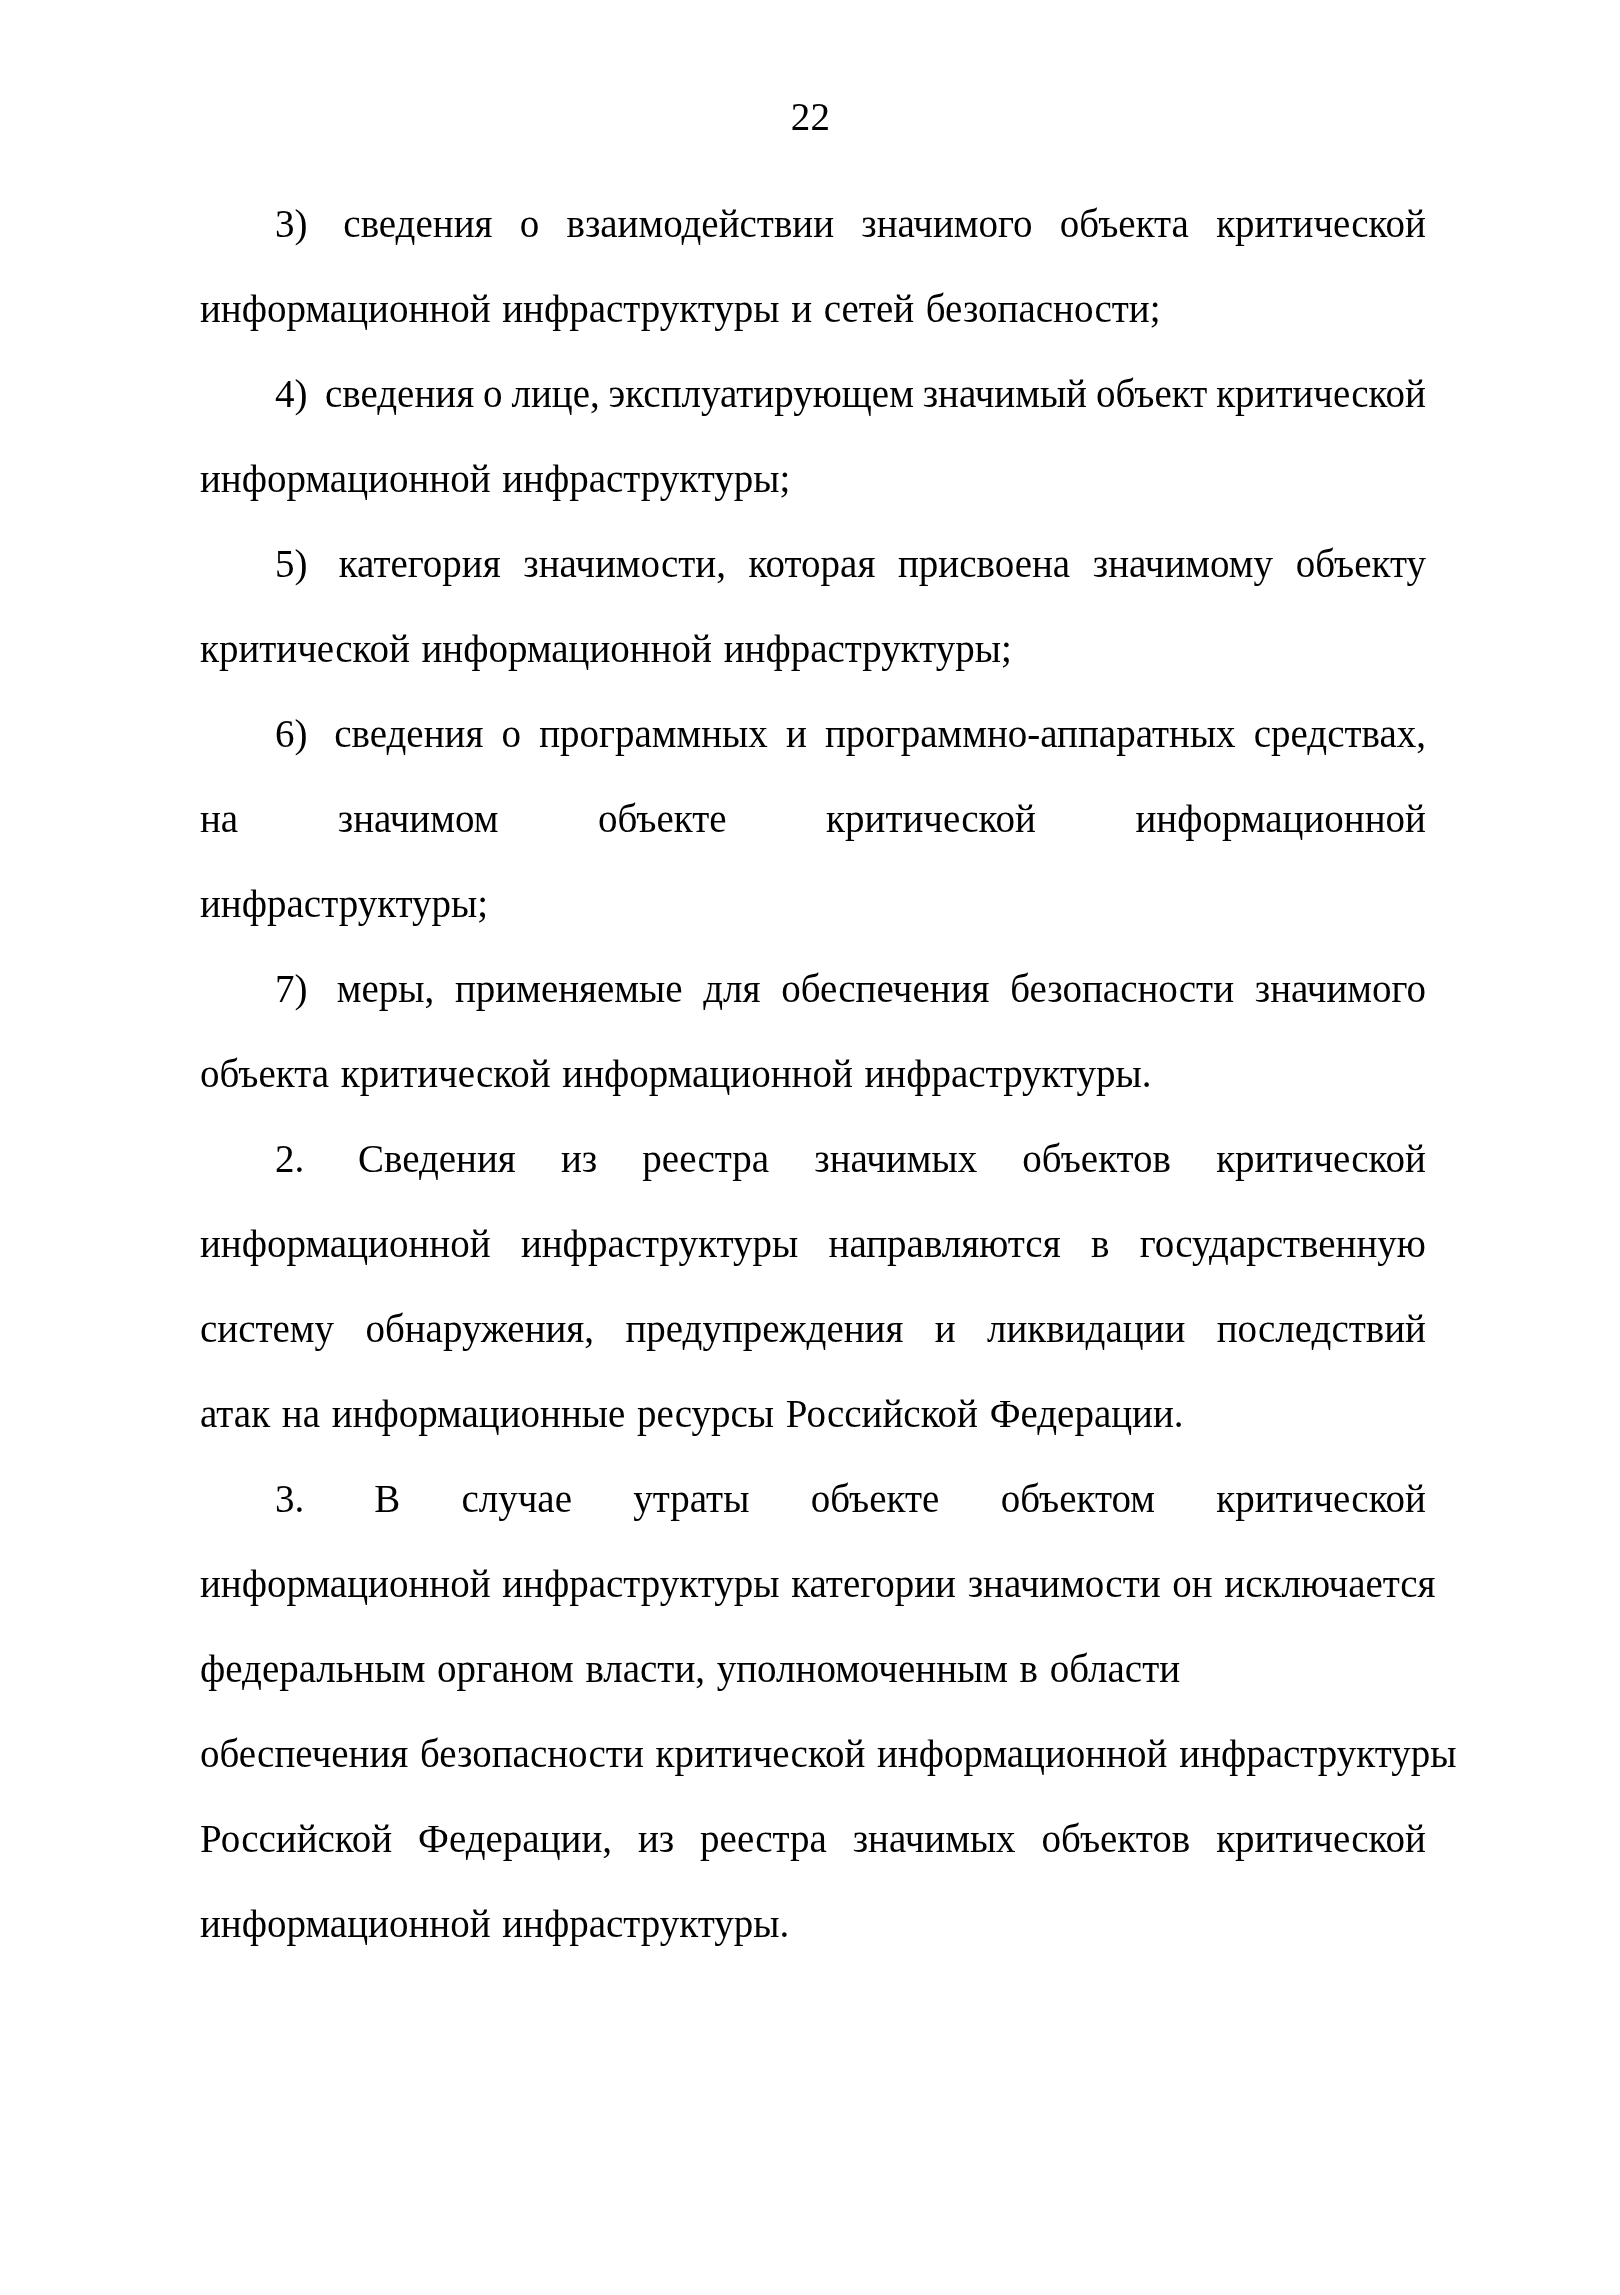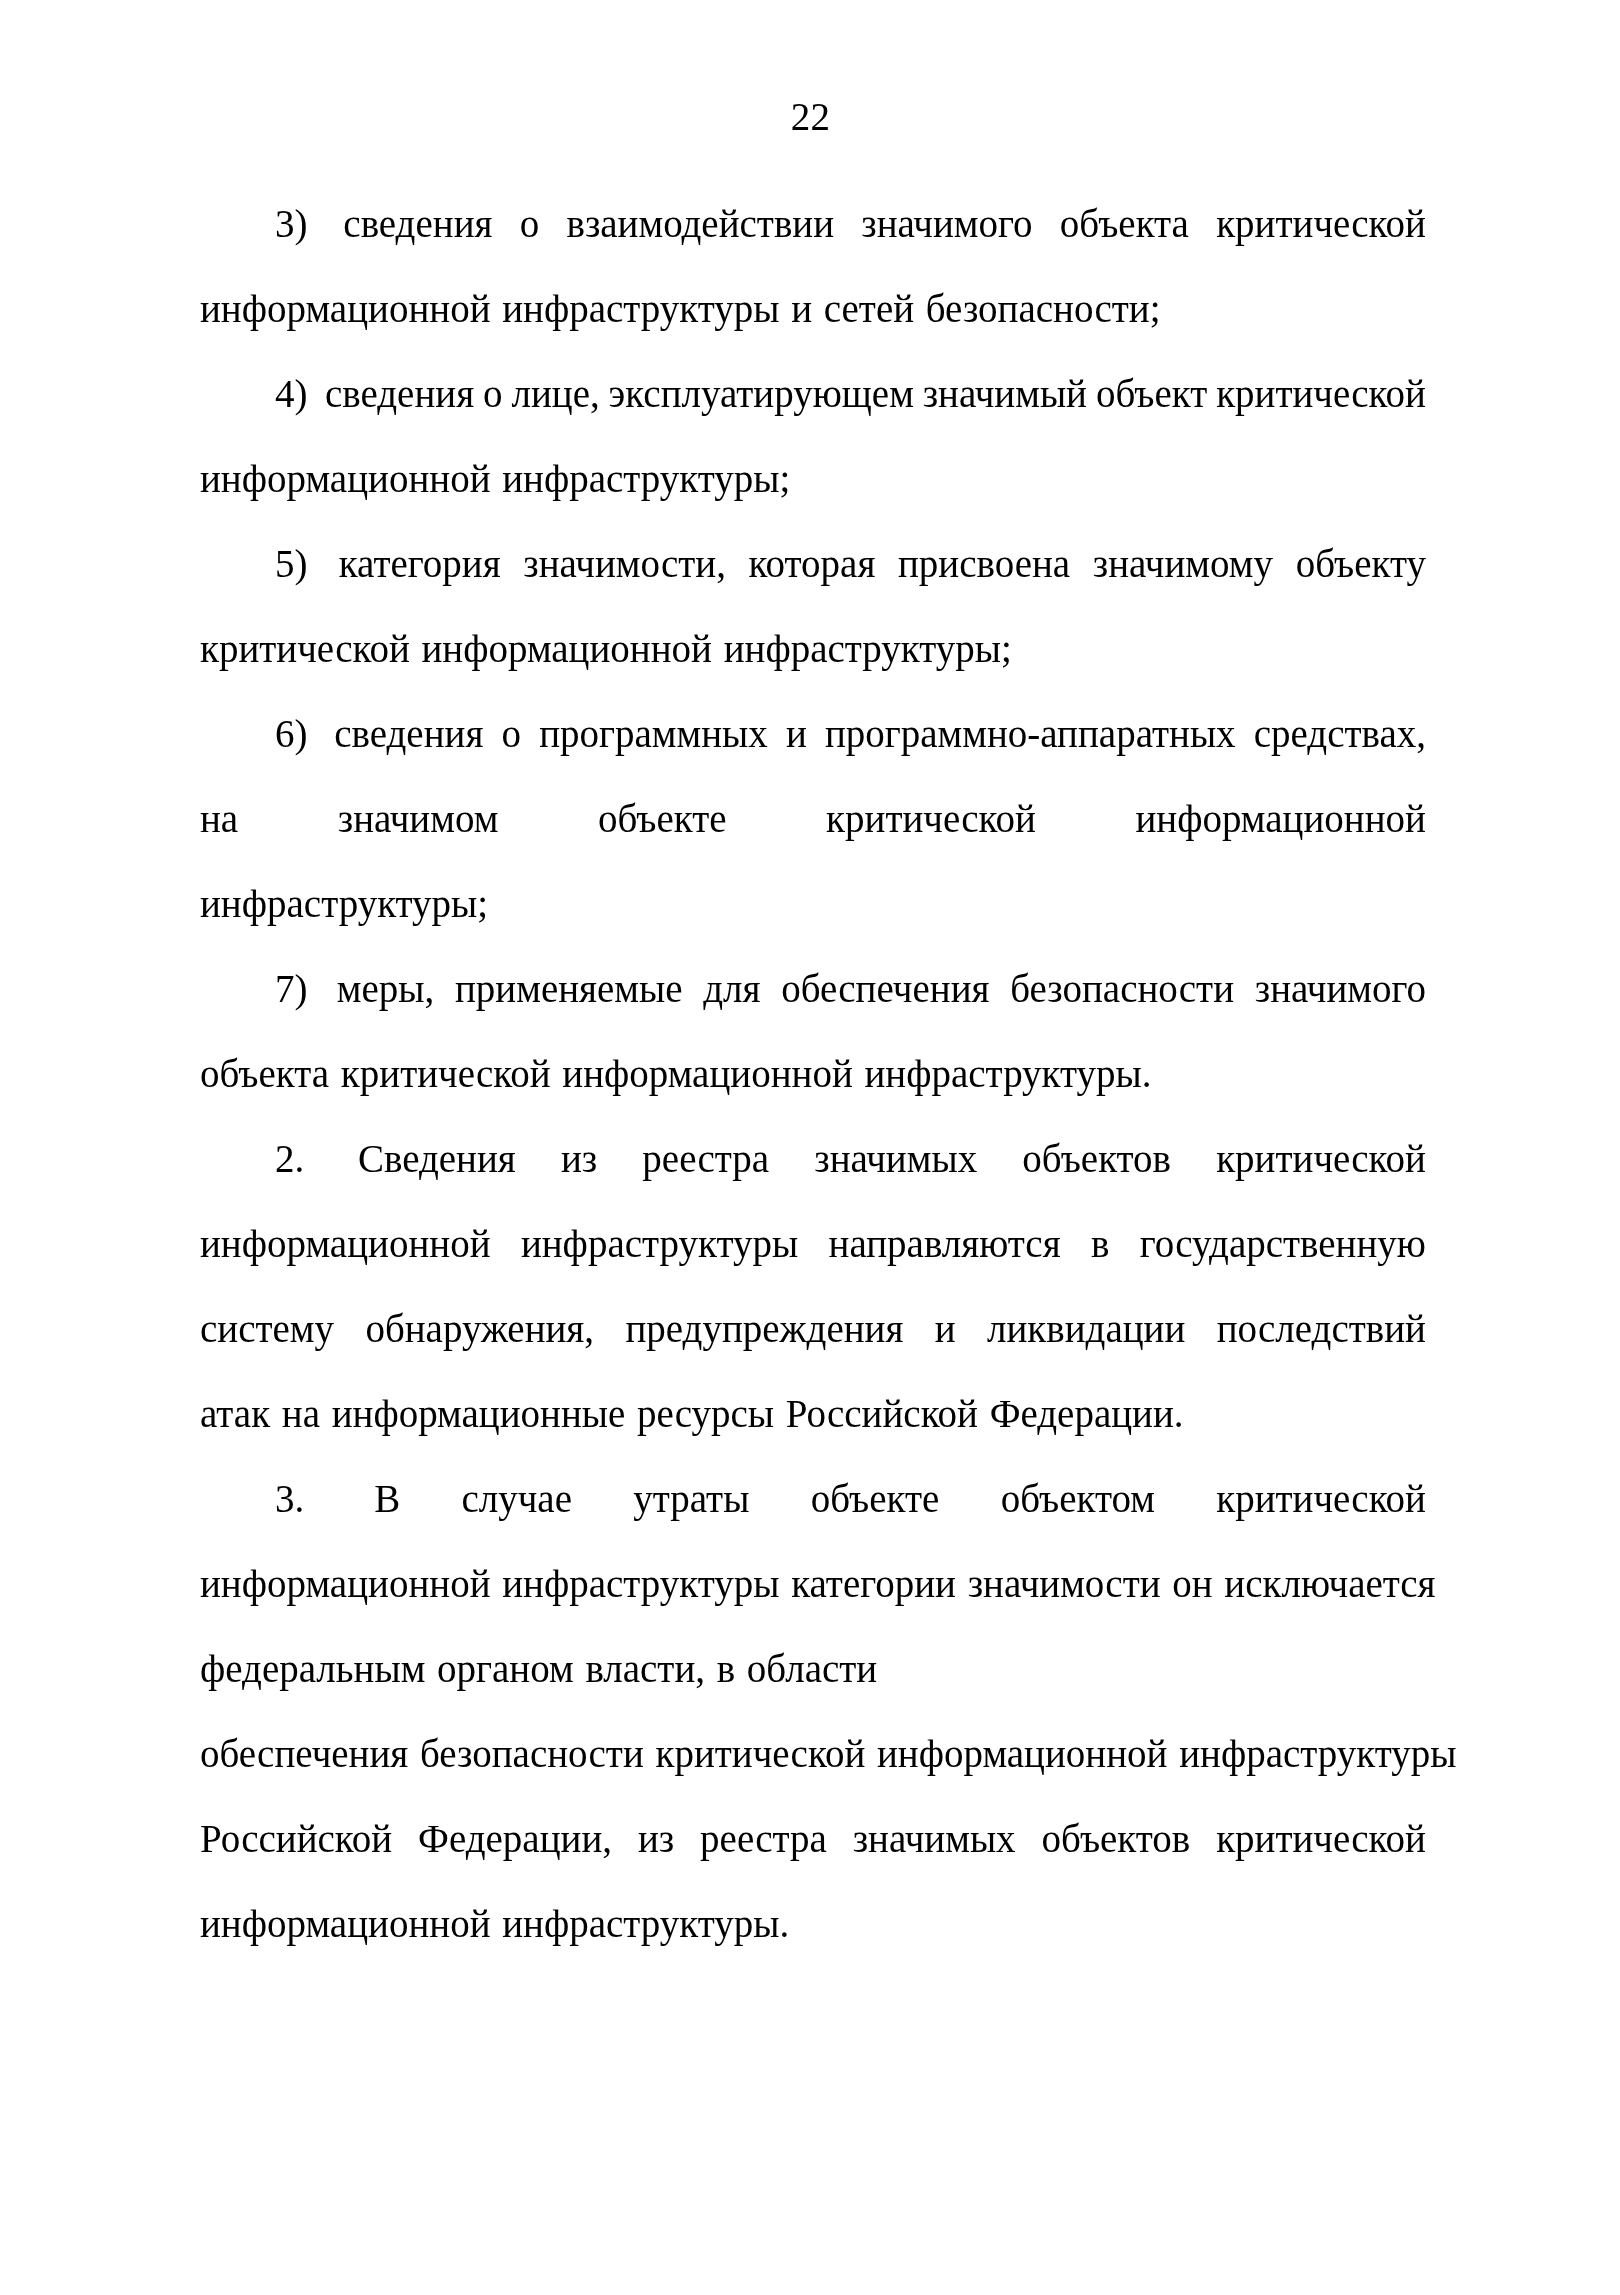--- a/index.html
+++ b/index.html
@@ -117,21 +117,21 @@
       </div>
       <div class="para">
         <div class="line justify indent"><span class="w marker">2.</span><span class="w">Сведения</span><span class="w">из</span><span class="w">реестра</span><span class="w">значимых</span><span class="w">объектов</span><span class="w">критической</span></div>
         <div class="line justify"><span class="w">информационной</span><span class="w">инфраструктуры</span><span class="w">направляются</span><span class="w">в</span><span class="w">государственную</span></div>
         <div class="line justify"><span class="w">систему</span><span class="w">обнаружения,</span><span class="w">предупреждения</span><span class="w">и</span><span class="w">ликвидации</span><span class="w">последствий</span></div>
         <div class="line flush"><span class="w">атак</span><span class="w">на</span><span class="w">информационные</span><span class="w">ресурсы</span><span class="w">Российской</span><span class="w">Федерации.</span></div>
       </div>
       <div class="para">
         <div class="line justify indent"><span class="w marker">3.</span><span class="w">В</span><span class="w">случае</span><span class="w">утраты</span><span class="w">объекте</span><span class="w">объектом</span><span class="w">критической</span></div>
         <div class="line flush"><span class="w">информационной</span><span class="w">инфраструктуры</span><span class="w">категории</span><span class="w">значимости</span><span class="w">он</span><span class="w">исключается</span></div>
-        <div class="line flush"><span class="w">федеральным</span><span class="w">органом</span><span class="w">власти,</span><span class="w">в</span><span class="w">области</span></div>
+        <div class="line flush"><span class="w">федеральным</span><span class="w">органом</span><span class="w">власти,</span><span class="w">уполномоченным</span><span class="w">в</span><span class="w">области</span></div>
         <div class="line flush"><span class="w">обеспечения</span><span class="w">безопасности</span><span class="w">критической</span><span class="w">информационной</span><span class="w">инфраструктуры</span></div>
         <div class="line justify"><span class="w">Российской</span><span class="w">Федерации,</span><span class="w">из</span><span class="w">реестра</span><span class="w">значимых</span><span class="w">объектов</span><span class="w">критической</span></div>
         <div class="line flush"><span class="w">информационной</span><span class="w">инфраструктуры.</span></div>
       </div>
     </div>
 
 </div>
 
 
 </body></html>

